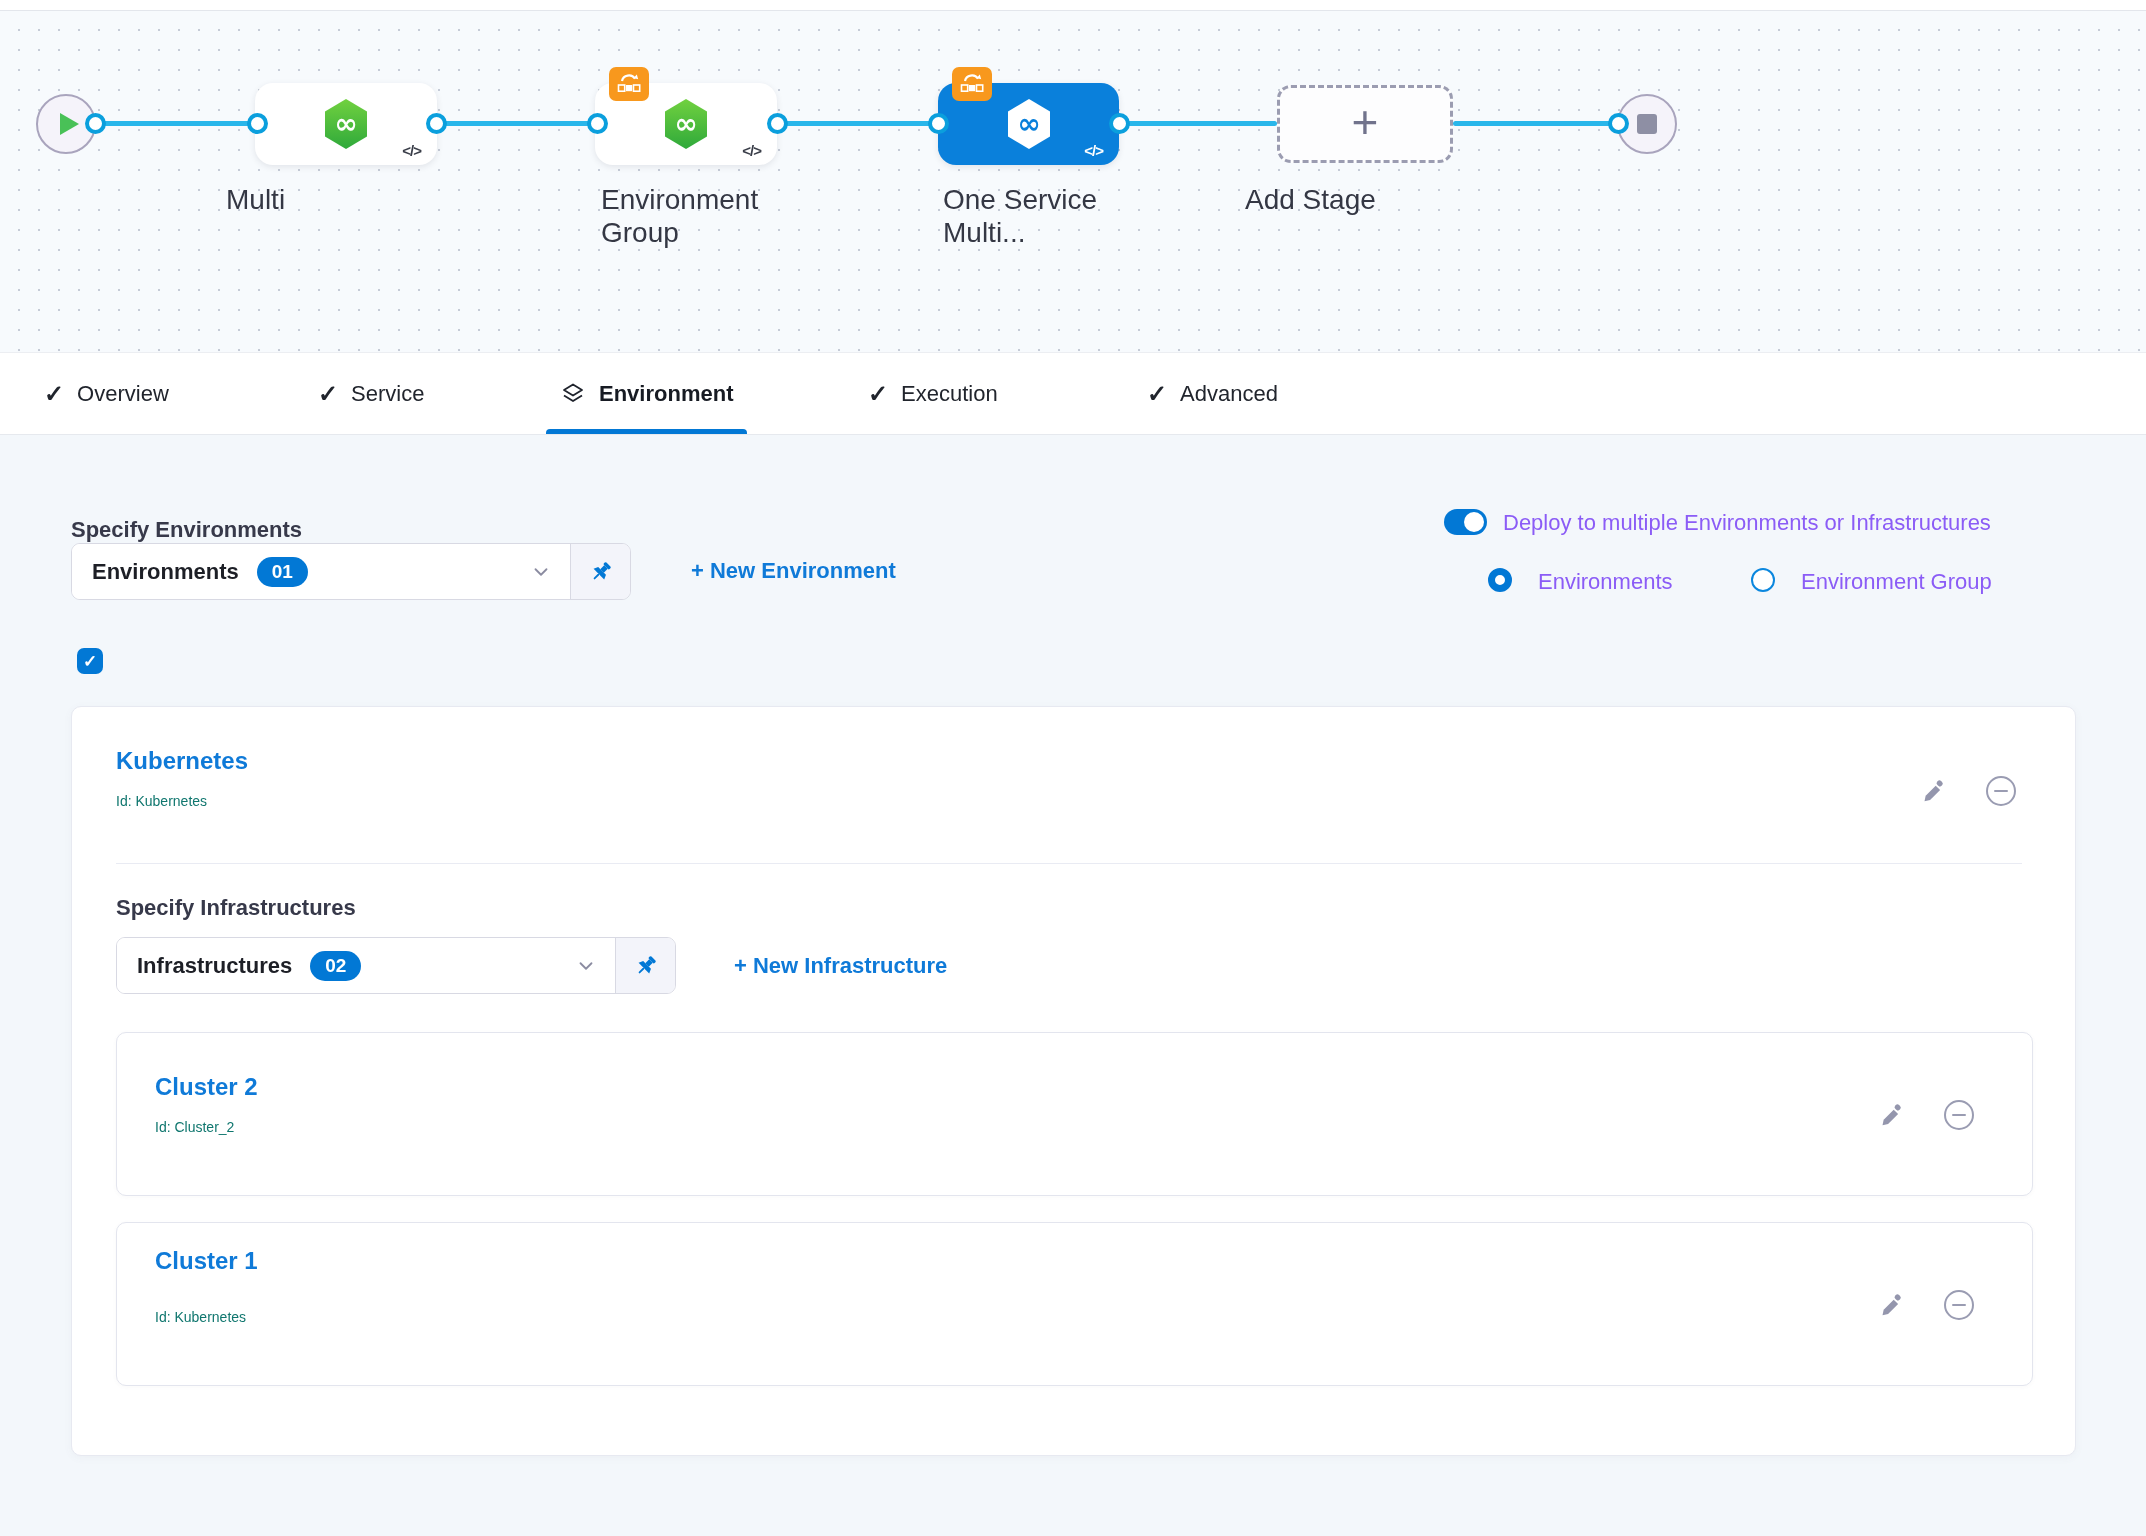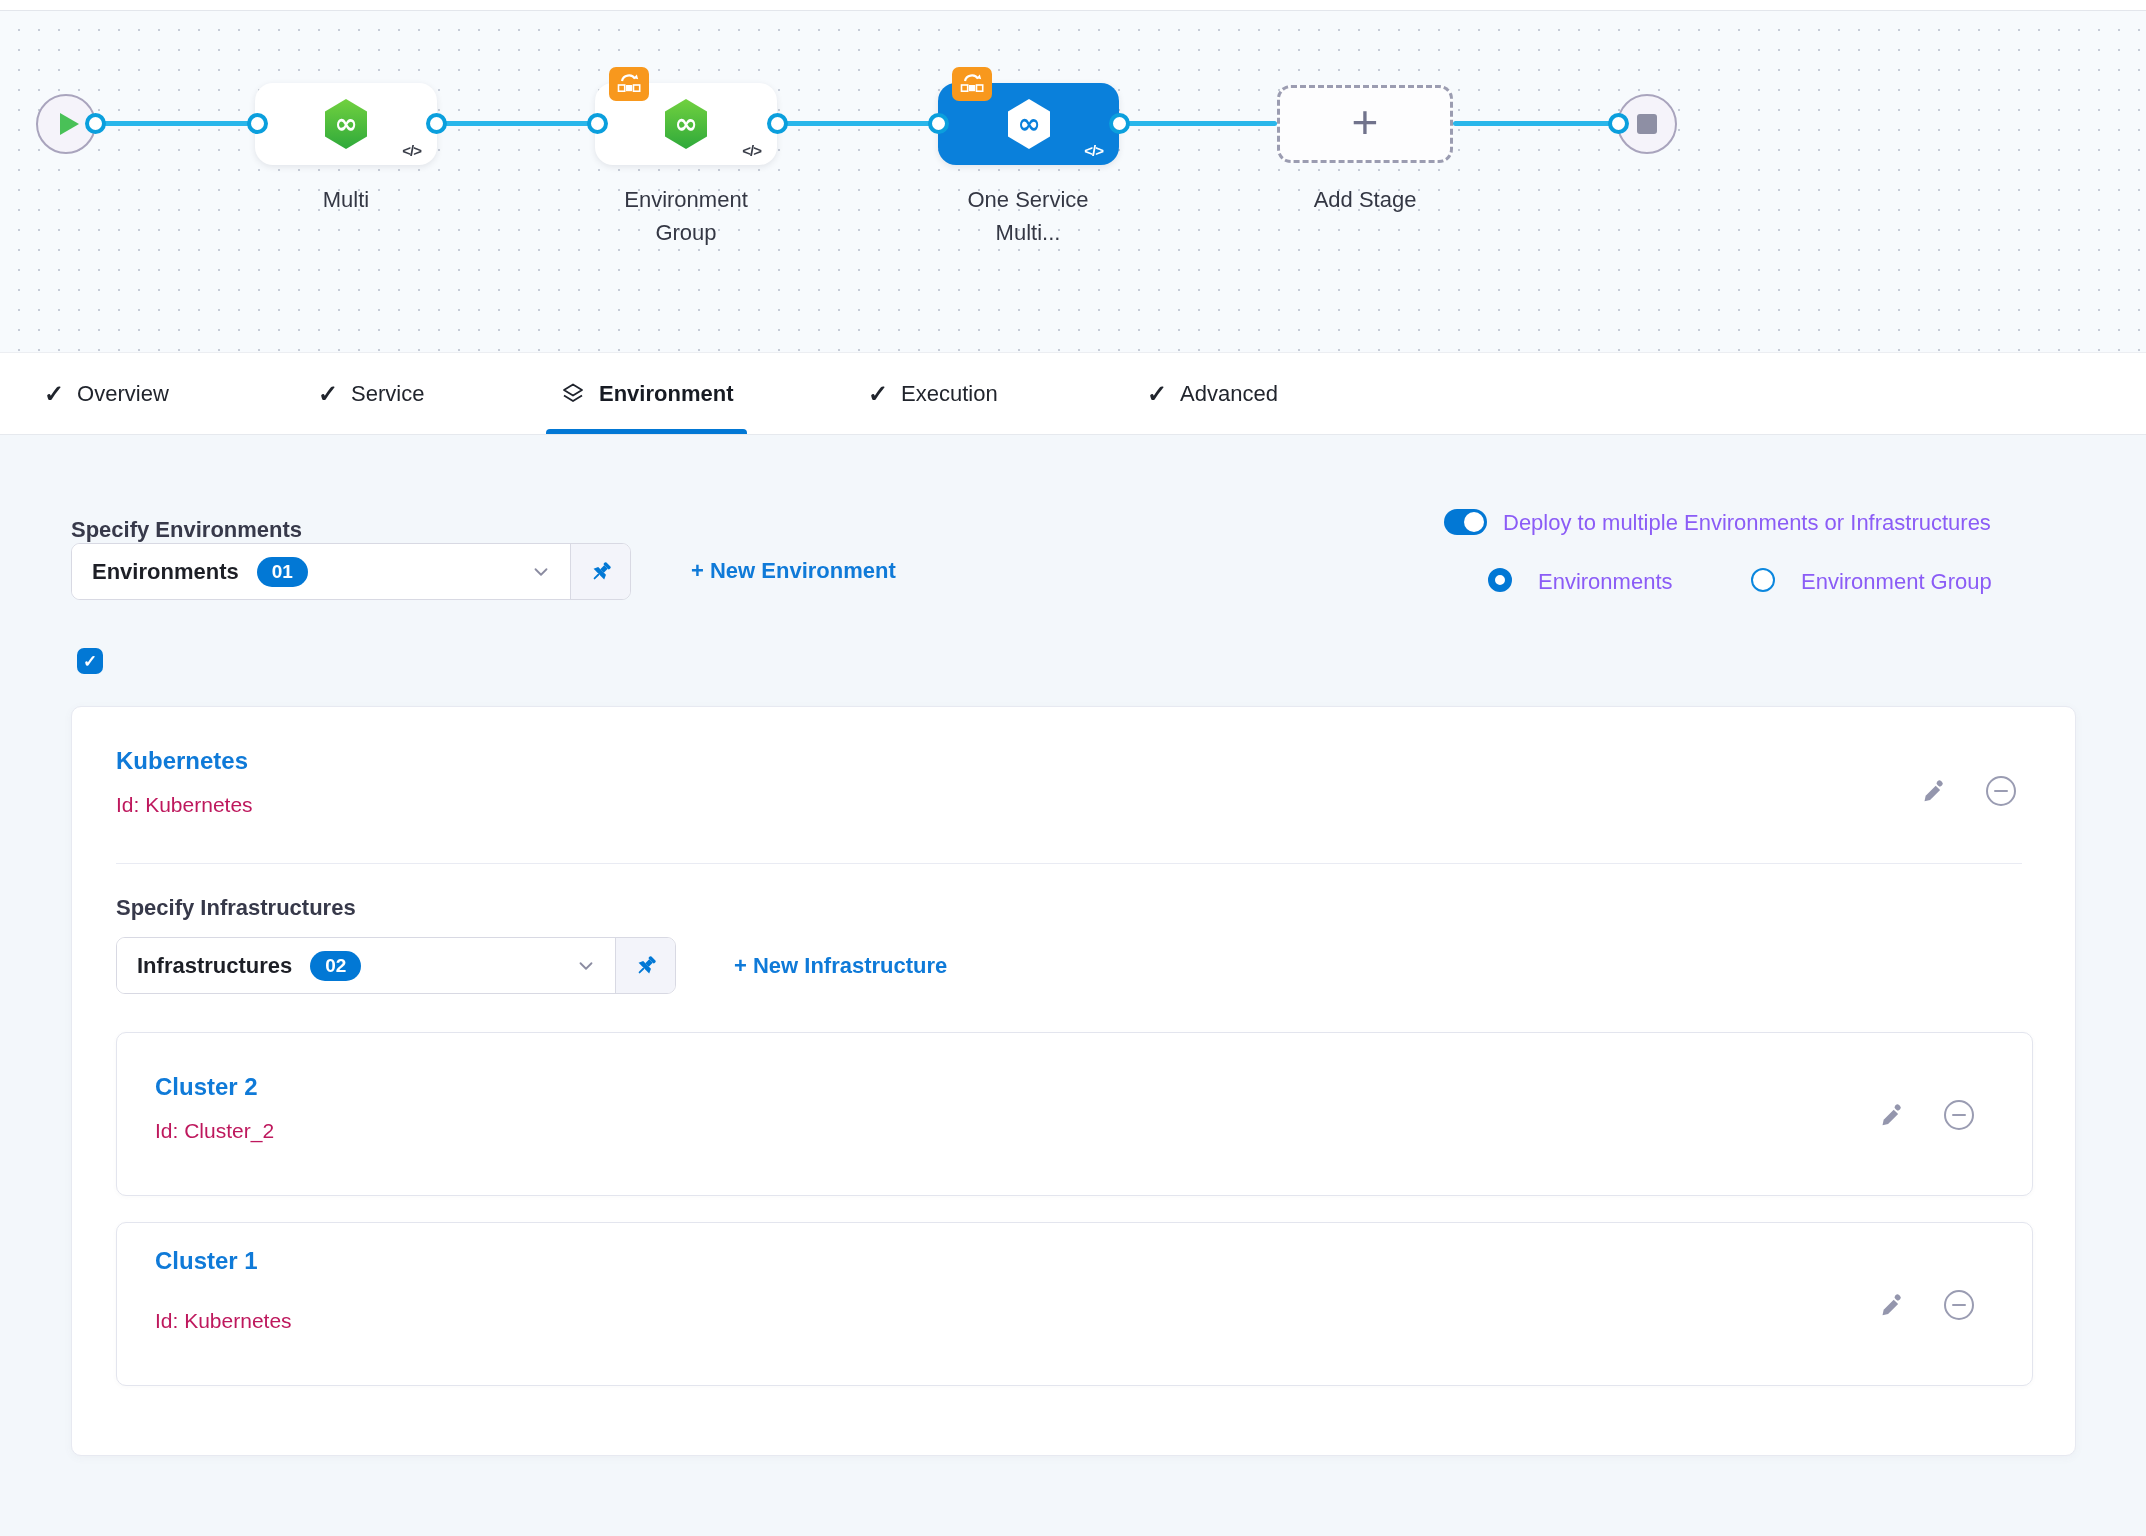--- a/index.html
+++ b/index.html
@@ -38,21 +38,21 @@
   .loop-badge {
     position:absolute; width:40px; height:34px; top:56px; background:#f8981d; border-radius:7px;
     display:flex; align-items:center; justify-content:center; z-index:4;
   }
   .add-stage {
     position:absolute; left:1277px; top:74px; width:176px; height:78px; border-radius:14px;
     background:#fdfdfe; border:3px dashed #9b9cb1; display:flex; align-items:center; justify-content:center; z-index:2;
   }
   .plus-glyph { font-size:46px; font-weight:300; color:#71738c; line-height:40px; margin-top:-4px; }
   .stage-label {
-    position:absolute; top:172px; text-align:center; font-size:22px; font-weight:500;
+    position:absolute; top:172px; text-align:left; font-size:28px; font-weight:500;
     color:#343744; line-height:33px;
   }
 
   
   .tabbar { position:absolute; left:0; top:353px; width:2146px; height:82px; background:#ffffff; border-bottom:1px solid #e6e9ee; }
   .tab { position:absolute; top:0; bottom:0; display:flex; align-items:center; gap:13px; font-size:22px; font-weight:500; color:#21252d; cursor:pointer; }
   .tab.active { font-weight:700; color:#171b23; }
   .tab.active::after { content:""; position:absolute; left:-14px; right:-14px; bottom:0; height:5px; background:#0278d5; border-radius:4px 4px 0 0; }
   .checkglyph { font-size:24px; font-weight:700; color:#20242c; }
 
@@ -81,21 +81,21 @@
   .checkbox {
     position:absolute; left:77px; top:648px; width:26px; height:26px; border-radius:7px; background:#0278d5;
     color:#fff; font-size:17px; font-weight:700; display:flex; align-items:center; justify-content:center; cursor:pointer;
   }
 
   .bigcard {
     position:absolute; left:71px; top:271px; width:2005px; height:750px; background:#ffffff;
     border:1px solid #e7e9f1; border-radius:10px; box-shadow:0 2px 8px rgba(96,97,112,.05);
   }
   .entity-name { position:absolute; font-size:24px; font-weight:600; color:#0f7ad8; cursor:pointer; }
-  .entity-id { position:absolute; font-size:21px; color:#be185d;text-align:center; }
+  .entity-id { position:absolute; font-size:14px; color:#0f766e;text-align:center; }
   .icon-btn { position:absolute; cursor:pointer; display:flex; align-items:center; justify-content:center; }
   .icon-minus { width:30px; height:30px; border-radius:50%; border:2px solid #9a9cb2; }
   .icon-minus span { display:block; width:14px; height:2.6px; background:#9a9cb2; border-radius:2px; }
   .divider { position:absolute; height:1px; background:#e9ebf3; }
   .subcard {
     position:absolute; left:44px; width:1917px; height:164px; background:#ffffff;
     border:1px solid #e3e5ee; border-radius:10px; box-shadow:0 1px 4px rgba(96,97,112,.04);
   }
 </style>
 </head>

